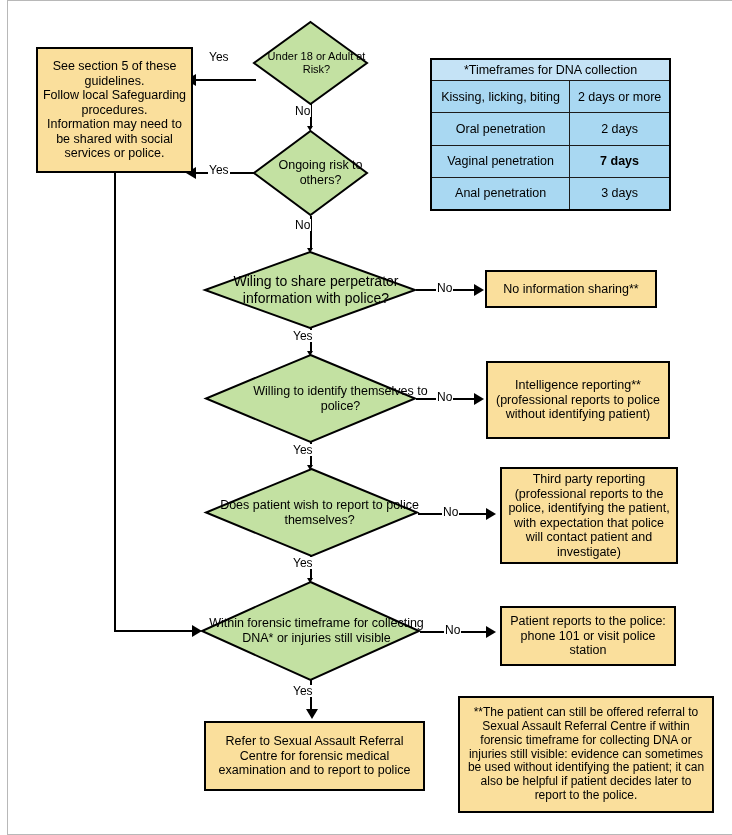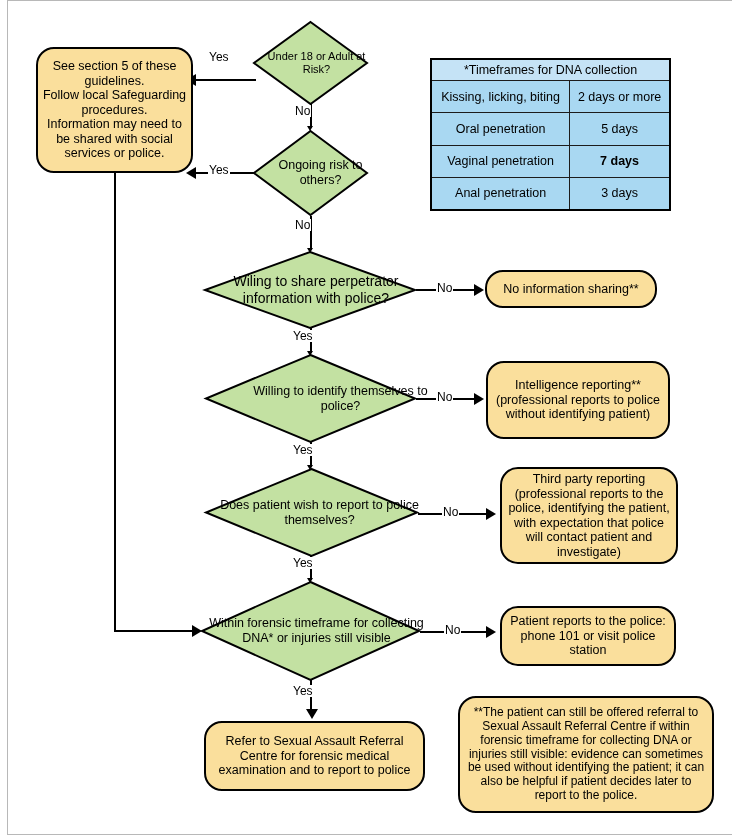--- a/index.html
+++ b/index.html
@@ -8,21 +8,21 @@
     position:relative;
     width:732px;height:835px;
     background:#ffffff;
     border:1px solid #b8b8b8;
     box-sizing:border-box;
     overflow:hidden;
     margin-left:7px;
   }
 
   
-  .node{position:absolute;box-sizing:border-box;border-radius:18px;}
+  .node{position:absolute;box-sizing:border-box;}
 
   
   .ybox{
     background:#fadf9c;
     border:2px solid #000000;
     display:flex;align-items:center;justify-content:center;
     text-align:center;
     color:#000000;
     line-height:1.16;
     padding:2px 4px;
@@ -225,21 +225,21 @@
           <th colspan="2">*Timeframes for DNA collection</th>
         </tr>
       </thead>
       <tbody id="dna-body">
           <tr>
             <td>Kissing, licking, biting</td>
             <td>2 days or more</td>
           </tr>
           <tr>
             <td>Oral penetration</td>
-            <td>5 days</td>
+            <td>2 days</td>
           </tr>
           <tr>
             <td>Vaginal penetration</td>
             <td class="bold">7 days</td>
           </tr>
           <tr>
             <td>Anal penetration</td>
             <td>3 days</td>
           </tr>
         </tbody>

